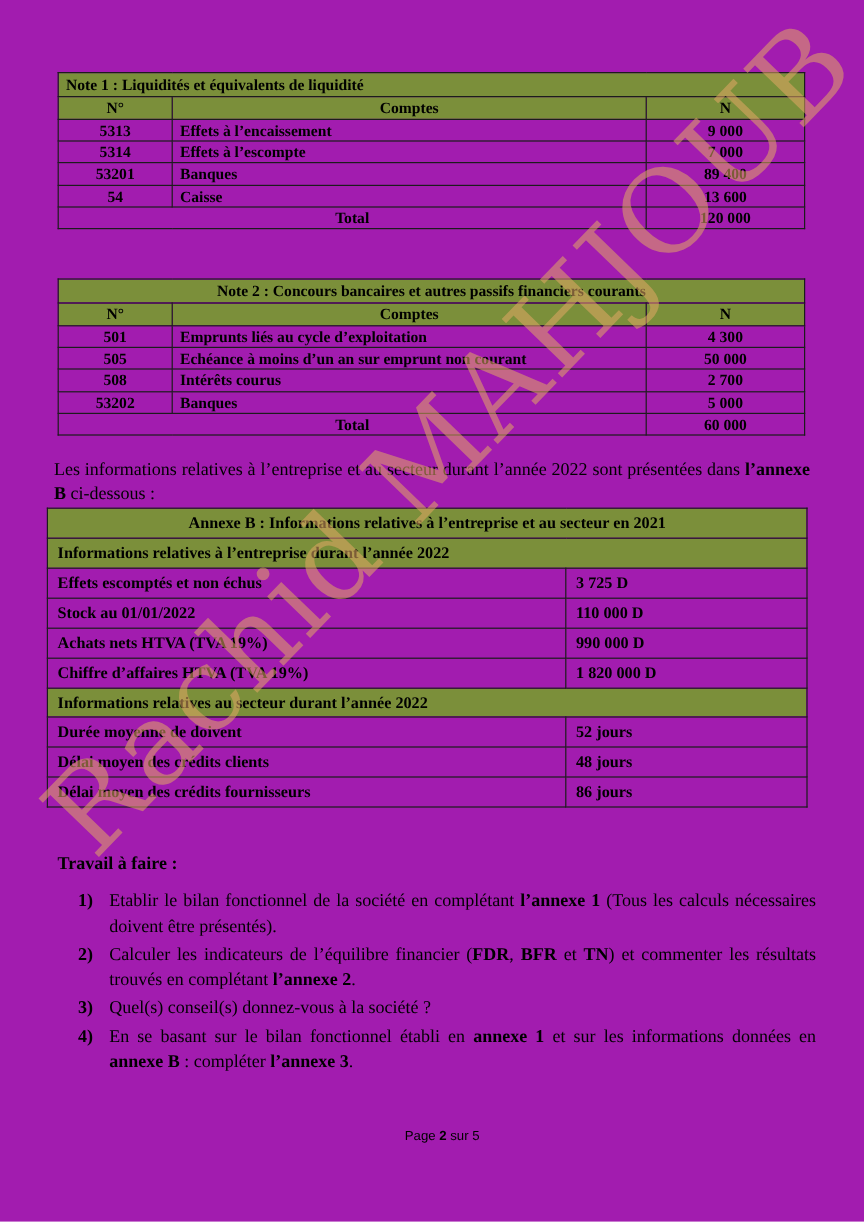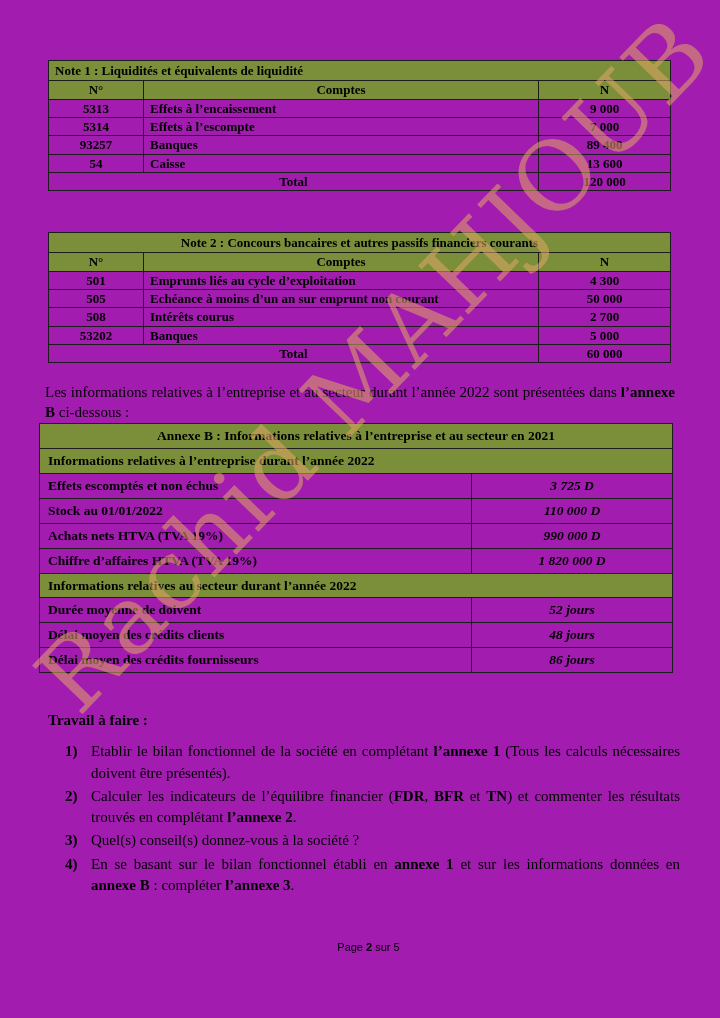--- a/index.html
+++ b/index.html
@@ -19,21 +19,21 @@
   .olive{background:#7b8f3a;font-weight:bold;}
   .c{text-align:center;}
   .b{font-weight:bold;text-align:center;}
   .note{left:48px;width:622px;}
   .note td{font-weight:bold;}
   #note1{top:60px;}
   #note2{top:232px;}
   .note .title{padding:2px 6px;}
   .annexe{left:39px;width:633px;top:423px;}
   .annexe td{font-size:13.5px;padding:4px 8px;font-weight:bold;}
-  .annexe .val{text-align:center;font-style:italic;}
+  .annexe .val{}
   .intro{
     position:absolute;left:45px;top:368px;width:630px;
     font-size:15px;line-height:1.32;text-align:justify;
   }
   .work{position:absolute;left:48px;top:710px;width:632px;font-size:15px;line-height:1.42;}
   .work-heading{font-weight:bold;margin-bottom:10px;}
   .work-item{display:flex;padding-left:17px;margin-bottom:2px;}
   .marker{font-weight:bold;flex:0 0 26px;}
   .itext{flex:1;text-align:justify;}
   .footer{
@@ -73,21 +73,21 @@
         <td class="c">5313</td>
         <td>Effets à l’encaissement</td>
         <td class="c">9 000</td>
       </tr>
       <tr>
         <td class="c">5314</td>
         <td>Effets à l’escompte</td>
         <td class="c">7 000</td>
       </tr>
       <tr>
-        <td class="c">93257</td>
+        <td class="c">53201</td>
         <td>Banques</td>
         <td class="c">89 400</td>
       </tr>
       <tr>
         <td class="c">54</td>
         <td>Caisse</td>
         <td class="c">13 600</td>
       </tr>
       <tr>
         <td colspan="2" class="c b">Total</td>

